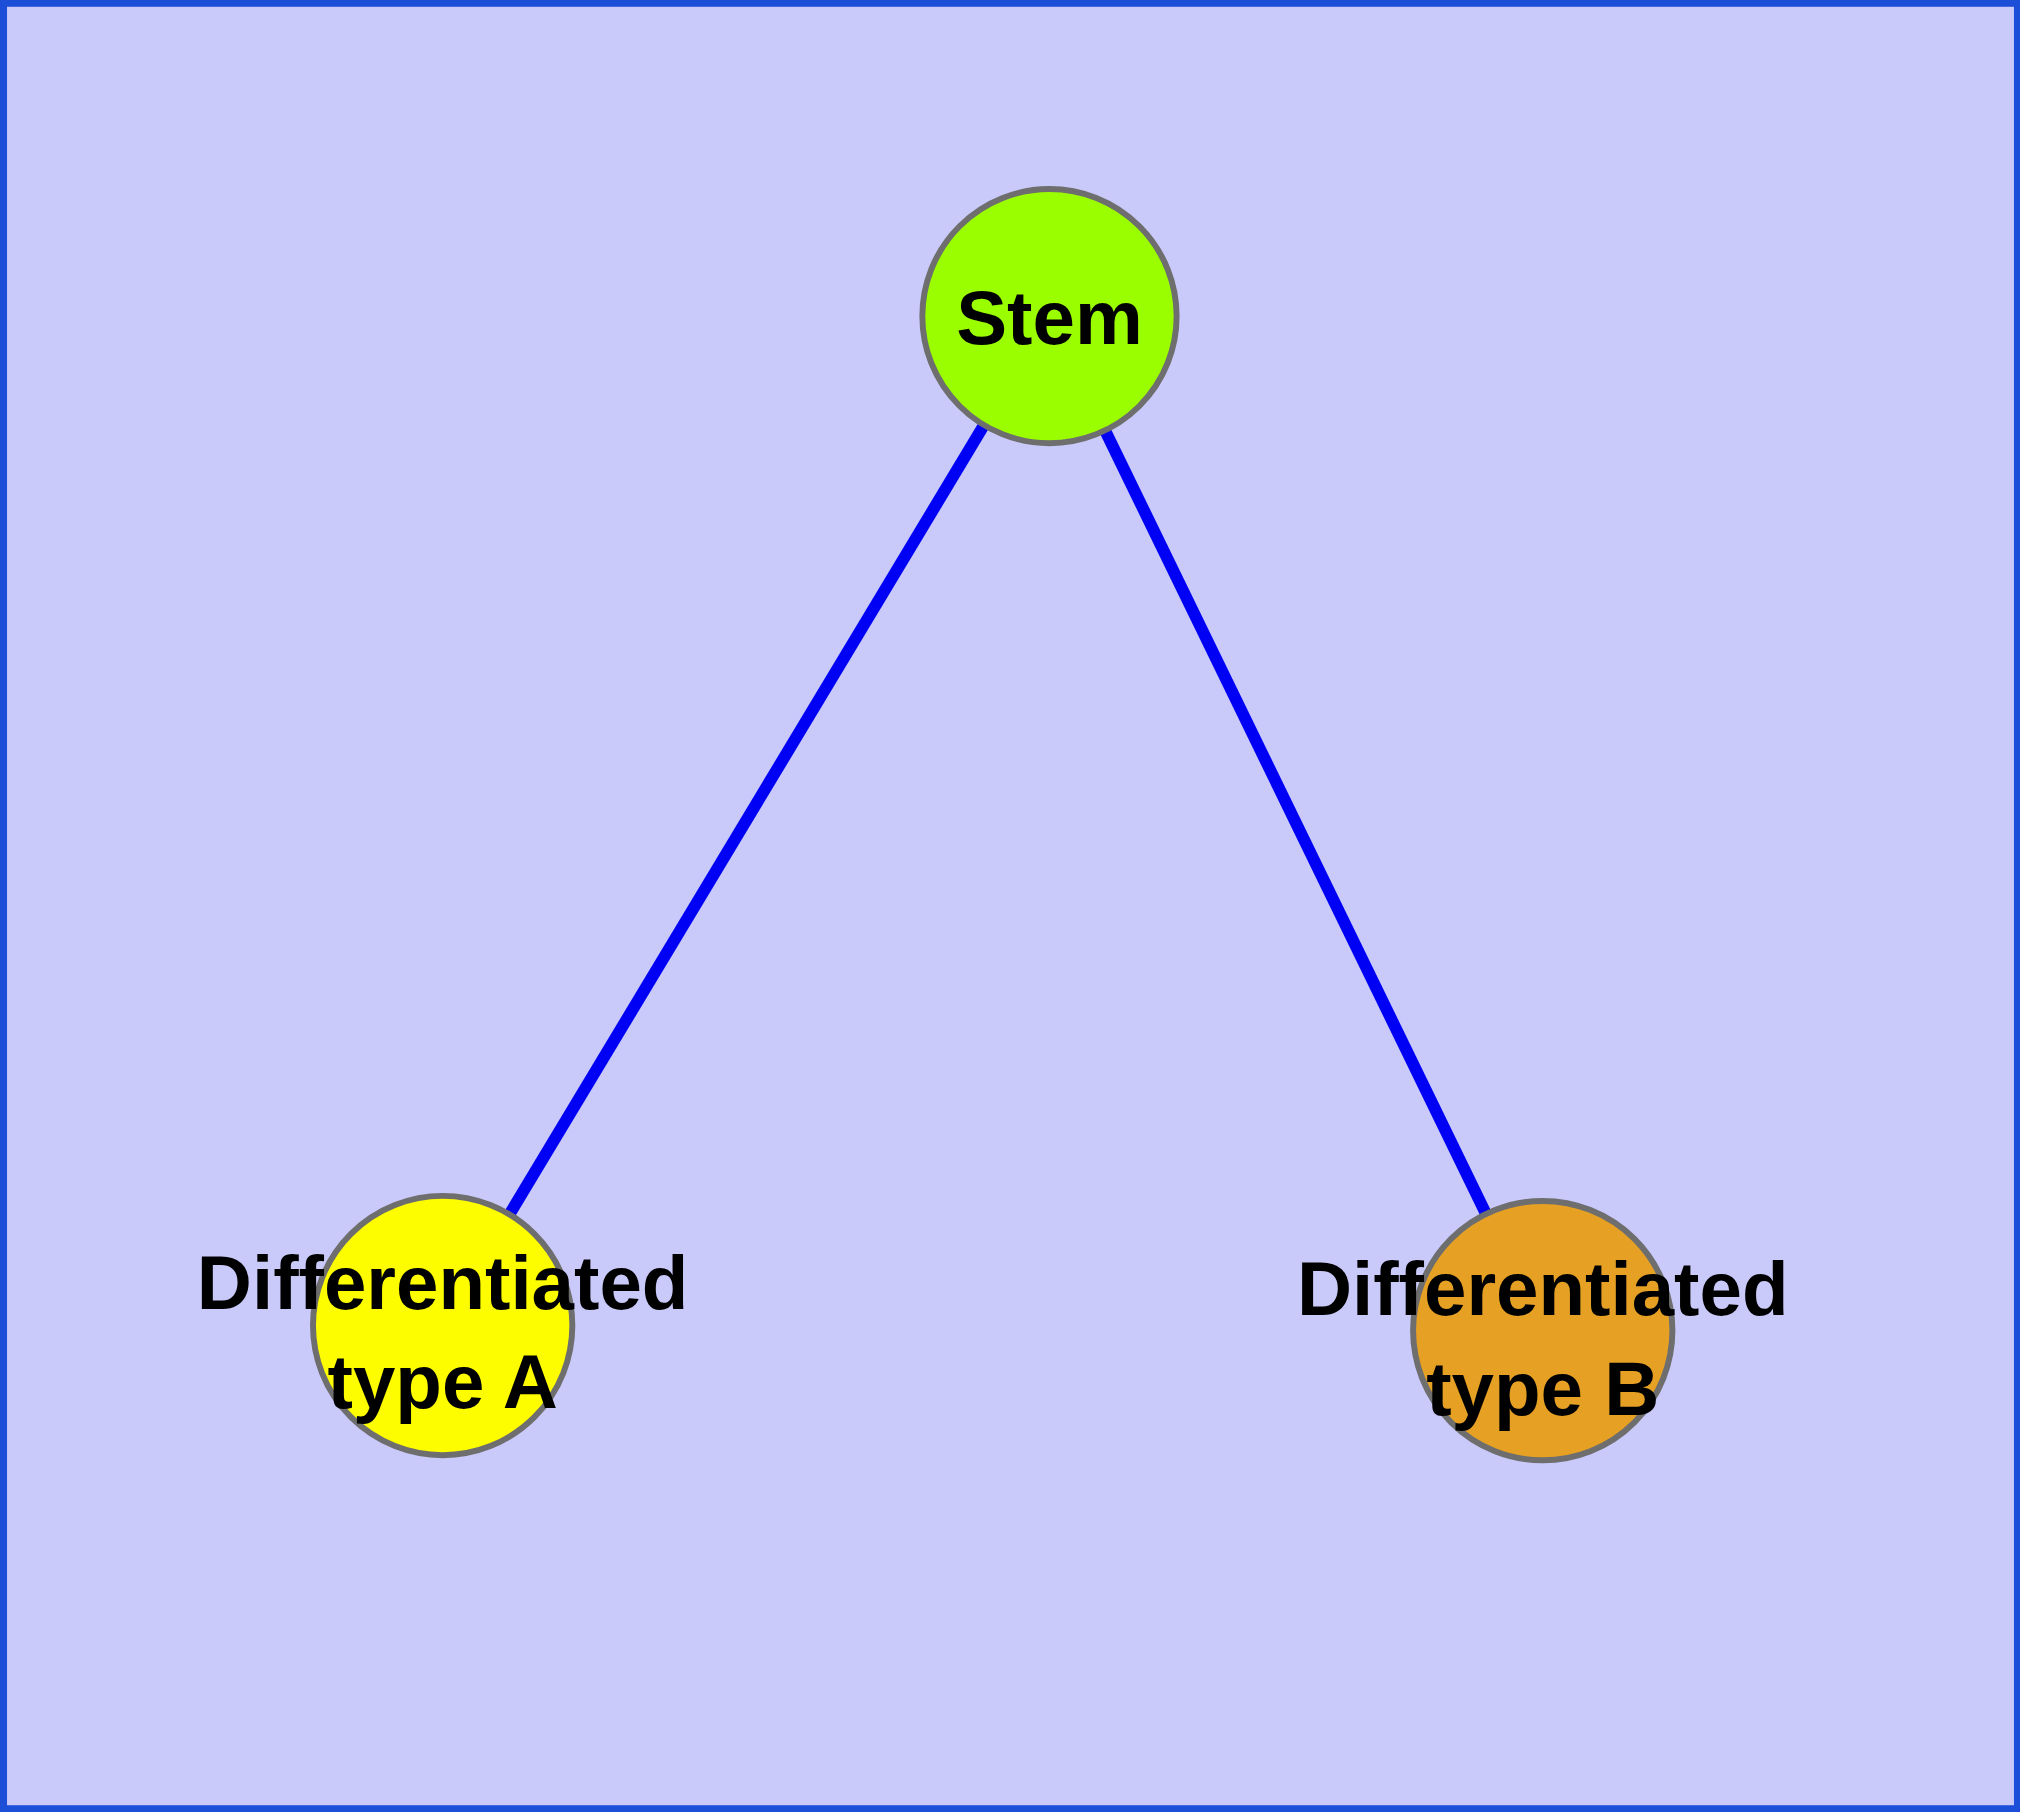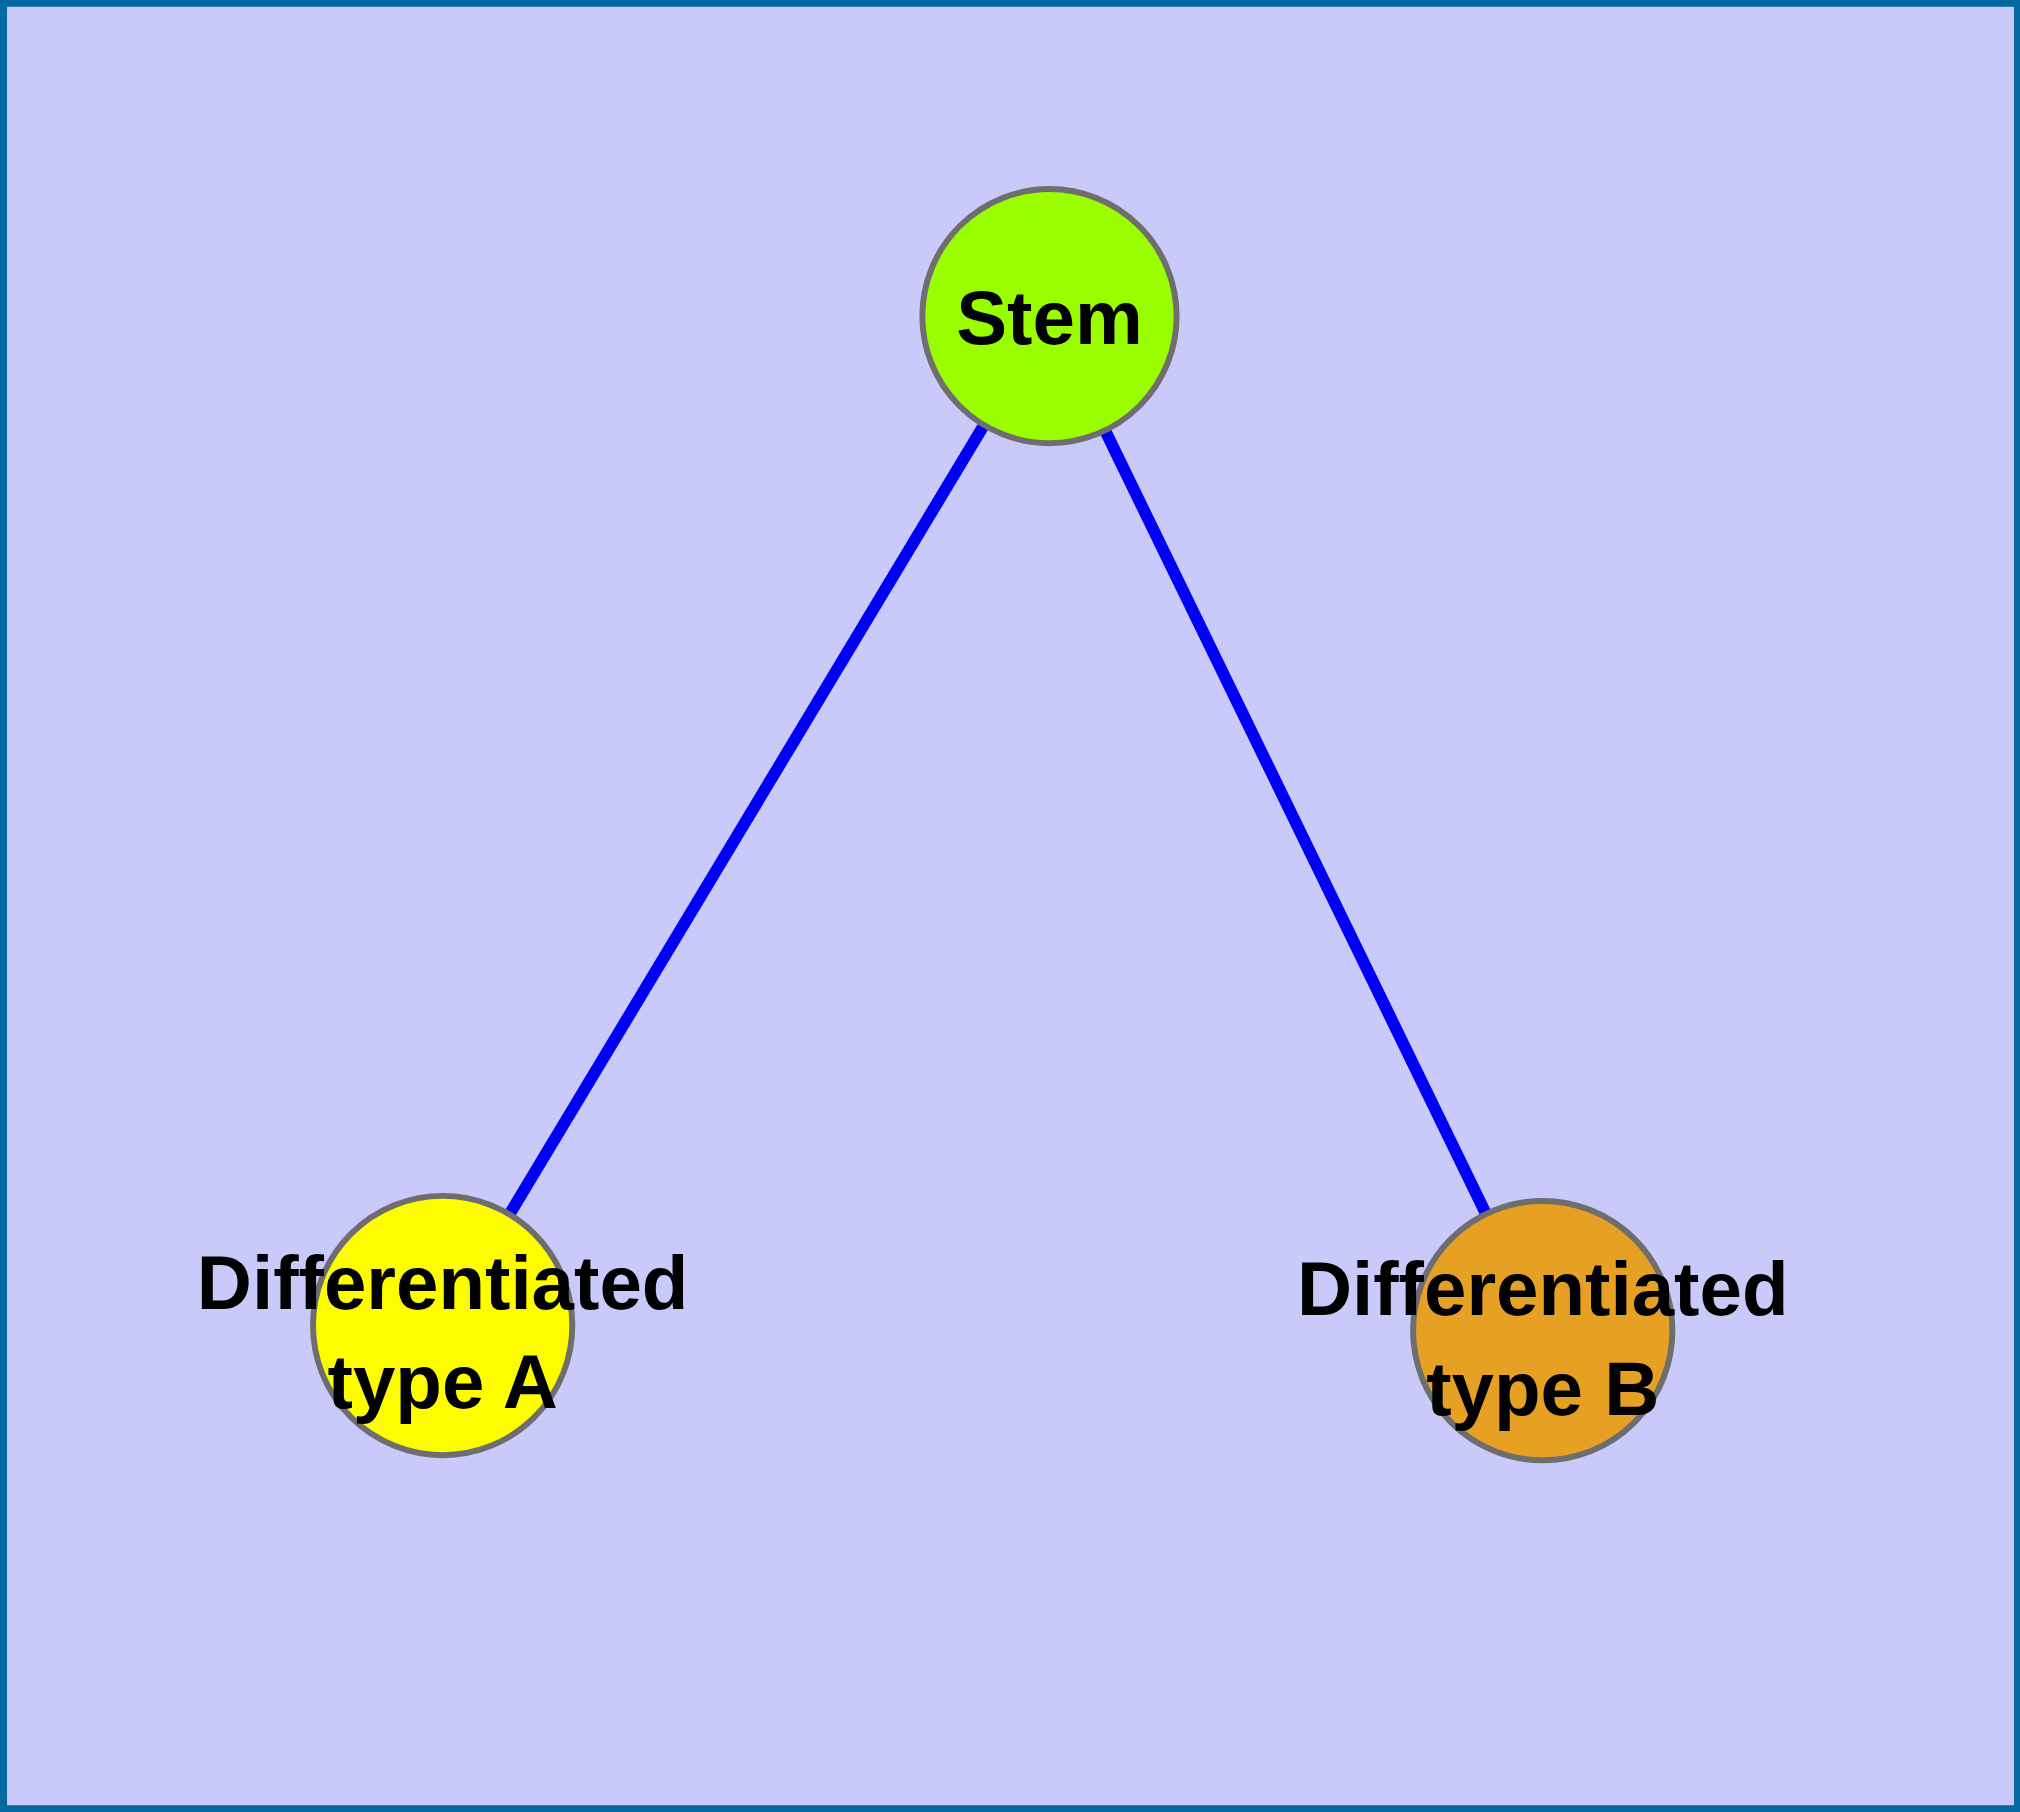--- a/index.html
+++ b/index.html
@@ -4,21 +4,21 @@
 <style>
   html, body {
     margin: 0;
     padding: 0;
     background: #ffffff;
   }
   #stage {
     position: relative;
     width: 2021px;
     height: 1812px;
-    background: #0369a1;
+    background: #1d4ed8;
     font-family: "Liberation Sans", sans-serif;
   }
   svg {
     display: block;
   }
   .edge {
     fill: none;
     stroke-width: 14px;
   }
   .node-circle {

